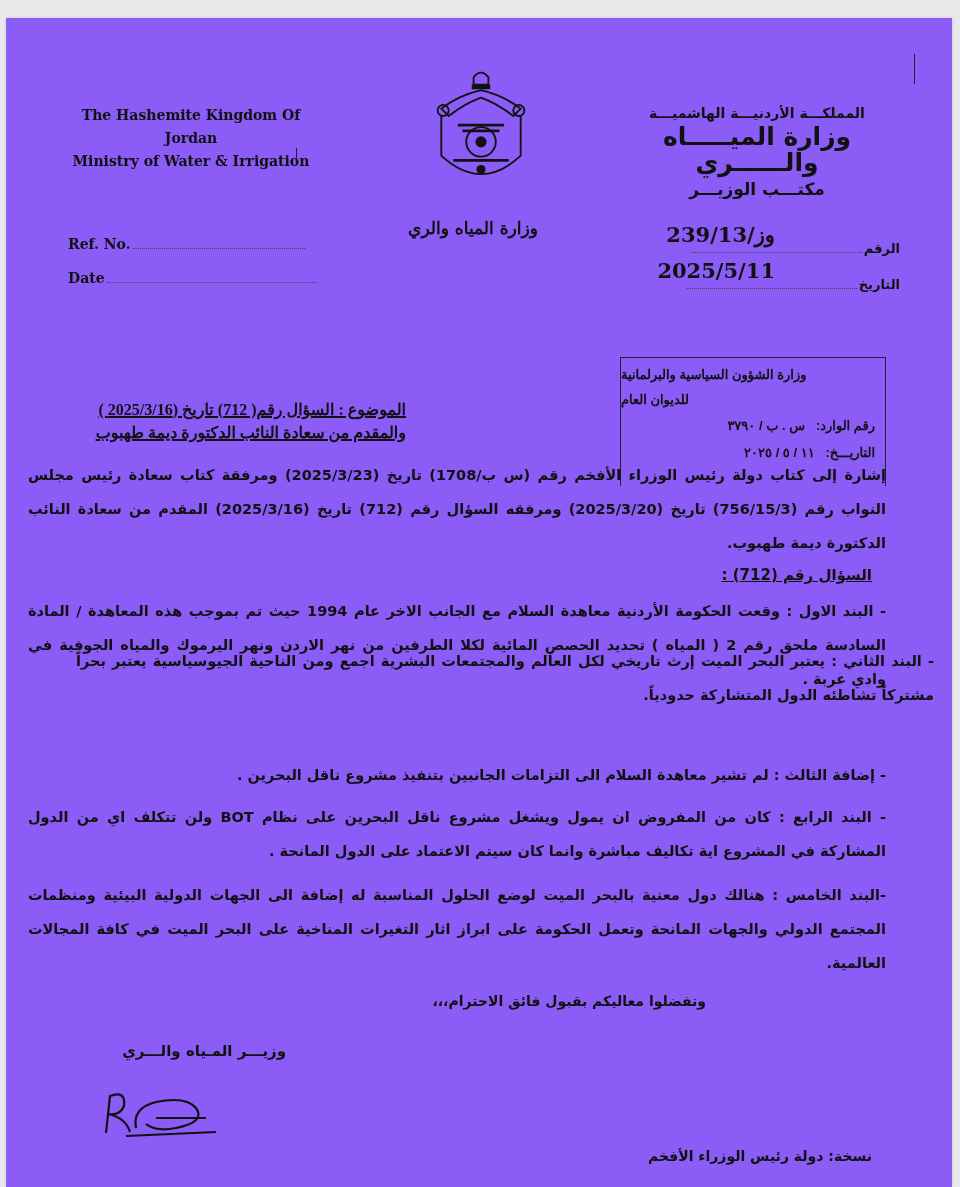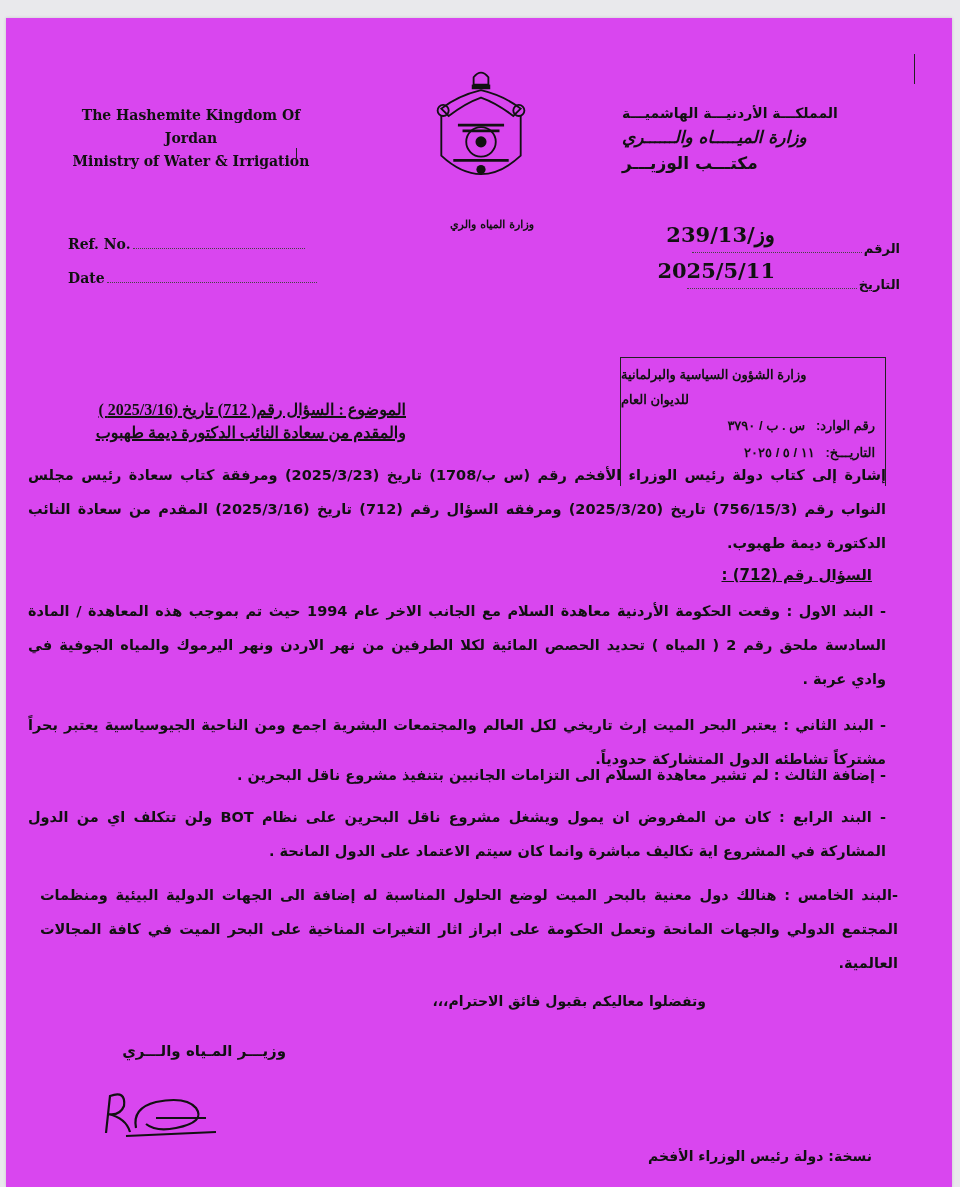--- a/index.html
+++ b/index.html
@@ -5,36 +5,36 @@
   html, body { margin:0; padding:0; }
   body {
     width:960px; height:1187px; overflow:hidden;
     background:#e9e9ec;
     font-family:"DejaVu Sans", sans-serif;
     color:#111;
     position:relative;
   }
   .page {
     position:absolute; left:6px; top:18px; width:946px; height:1169px;
-    background:#d946ef;
+    background:#8b5cf6;
     box-shadow:0 0 3px rgba(0,0,0,0.15);
   }
   .abs { position:absolute; }
   .en-head {
     left:60px; top:86px; width:250px; text-align:center;
     font-family:"DejaVu Serif", serif; font-weight:bold; font-size:14px; line-height:23px;
   }
   .ar { direction:rtl; unicode-bidi:embed; font-weight:bold; }
-  .ar-head { right:60px; top:84px; width:270px; text-align:left; }
+  .ar-head { right:60px; top:84px; width:270px; text-align:center; }
   .ar-head .l1 { font-size:14px; line-height:22px; }
-  .ar-head .l2 { font-size:17px; line-height:26px;font-style:italic; }
+  .ar-head .l2 { font-size:25px; line-height:26px; }
   .ar-head .l3 { font-size:17px; line-height:26px; }
 
   .emblem { left:420px; top:50px; width:110px; height:120px; }
-  .emblem-caption { left:401px; top:200px; width:170px; text-align:center; font-size:11px; font-family:"DejaVu Serif", serif; }
+  .emblem-caption { left:382px; top:200px; width:170px; text-align:center; font-size:17px; font-family:"DejaVu Serif", serif; }
 
   .ref-row { font-family:"DejaVu Serif", serif; font-size:14px; font-weight:bold; }
   .ref-row .dots { display:inline-block; border-bottom:1px dotted #444; width:172px; height:10px; margin-left:2px; }
   .ar-ref { right:52px; width:300px; direction:rtl; }
   .ar-ref .lbl { font-size:13px; font-weight:bold; }
   .ar-ref .dots { display:inline-block; border-bottom:1px dotted #444; width:170px; height:10px; margin-right:2px; vertical-align:baseline; }
   .ar-ref .val { position:absolute; right:125px; top:-16px; font-family:"DejaVu Serif", serif; font-weight:bold; font-size:21px; direction:ltr; }
 
   .recipient { left:280px; top:324px; width:300px; text-align:center; font-size:17px; }
 
@@ -123,24 +123,24 @@
   <div class="abs subject ar">
     <div><span>الموضوع : السؤال رقم( 712) تاريخ (2025/3/16 )</span></div>
     <div><span>والمقدم من سعادة النائب الدكتورة ديمة طهبوب</span></div>
   </div>
 
   <div class="abs body-text ar" style="top:440px;">إشارة إلى كتاب دولة رئيس الوزراء الأفخم رقم (س ب/1708) تاريخ (2025/3/23) ومرفقة كتاب سعادة رئيس مجلس النواب رقم (756/15/3) تاريخ (2025/3/20) ومرفقه السؤال رقم (712) تاريخ (2025/3/16) المقدم من سعادة النائب الدكتورة ديمة طهبوب.</div>
 
   <div class="abs q-head ar" style="top:548px;">السؤال رقم (712) :</div>
 
   <div class="abs body-text ar" style="top:576px;">- البند الاول : وقعت الحكومة الأردنية معاهدة السلام مع الجانب الاخر عام 1994 حيث تم بموجب هذه المعاهدة / المادة السادسة ملحق رقم 2 ( المياه ) تحديد الحصص المائية لكلا الطرفين من نهر الاردن ونهر اليرموك والمياه الجوفية في وادي عربة .</div>
-  <div class="abs body-text ar" style="top:690px;">- البند الثاني : يعتبر البحر الميت إرث تاريخي لكل العالم والمجتمعات البشرية اجمع ومن الناحية الجيوسياسية يعتبر بحراً مشتركاً تشاطئه الدول المتشاركة حدودياً.</div>
+  <div class="abs body-text ar" style="top:626px;margin-left:48px;">- البند الثاني : يعتبر البحر الميت إرث تاريخي لكل العالم والمجتمعات البشرية اجمع ومن الناحية الجيوسياسية يعتبر بحراً مشتركاً تشاطئه الدول المتشاركة حدودياً.</div>
   <div class="abs body-text ar" style="top:740px;">- إضافة الثالث : لم تشير معاهدة السلام الى التزامات الجانبين بتنفيذ مشروع ناقل البحرين .</div>
   <div class="abs body-text ar" style="top:782px;">- البند الرابع : كان من المفروض ان يمول ويشغل مشروع ناقل البحرين على نظام BOT ولن تتكلف اي من الدول المشاركة في المشروع اية تكاليف مباشرة وانما كان سيتم الاعتماد على الدول المانحة .</div>
-  <div class="abs body-text ar" style="top:860px;margin-left:12px;">-البند الخامس : هنالك دول معنية بالبحر الميت لوضع الحلول المناسبة له إضافة الى الجهات الدولية البيئية ومنظمات المجتمع الدولي والجهات المانحة وتعمل الحكومة على ابراز اثار التغيرات المناخية على البحر الميت في كافة المجالات العالمية.</div>
+  <div class="abs body-text ar" style="top:860px;">-البند الخامس : هنالك دول معنية بالبحر الميت لوضع الحلول المناسبة له إضافة الى الجهات الدولية البيئية ومنظمات المجتمع الدولي والجهات المانحة وتعمل الحكومة على ابراز اثار التغيرات المناخية على البحر الميت في كافة المجالات العالمية.</div>
 
   <div class="abs closing ar">وتفضلوا معاليكم بقبول فائق الاحترام،،،</div>
 
   <div class="abs sig ar">
     <div>وزيـــر المـياه والـــري</div>
   </div>
   <svg class="abs signature" viewBox="0 0 130 50">
     <path d="M10 45 L14 8 Q30 2 28 18 Q24 28 12 26 Q30 30 34 44 M40 40 Q36 20 60 14 Q90 8 100 20 Q110 34 80 40 Q60 44 50 36 M60 30 L110 30 M30 48 L120 44" fill="none" stroke="#111" stroke-width="2.2"></path>
   </svg>
 

